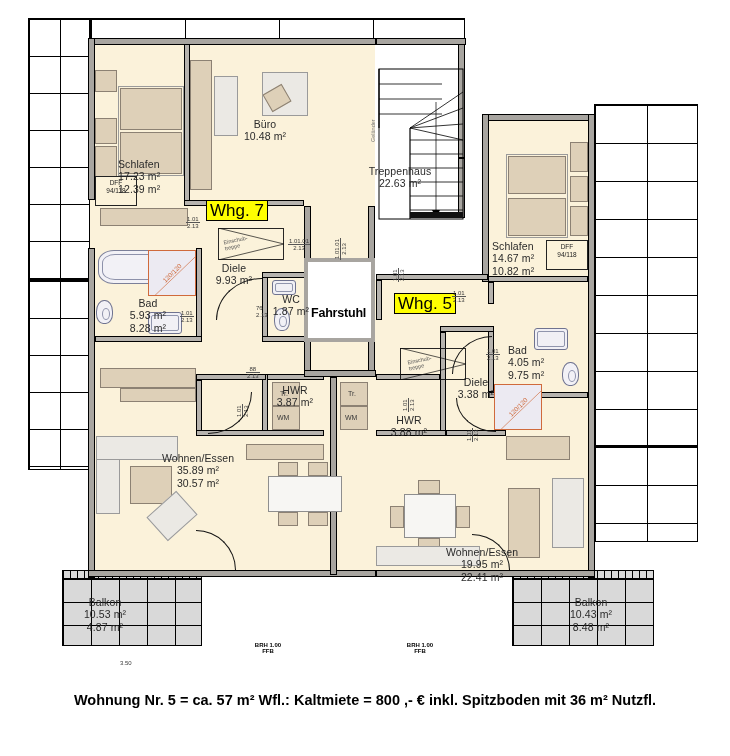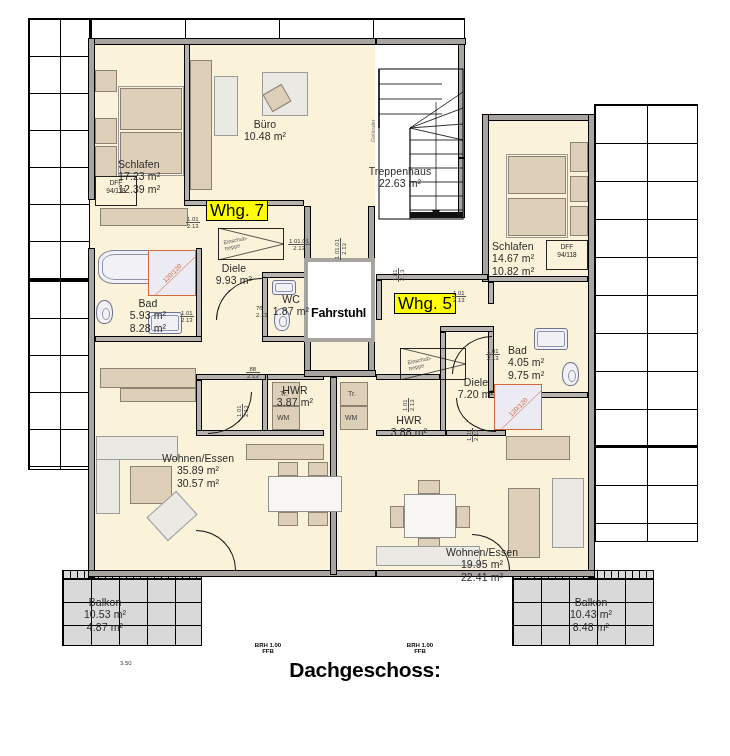--- a/index.html
+++ b/index.html
@@ -404,21 +404,21 @@
     <span class="a">9.75 m²</span>
   </div>
   <div class="dimstack" style="left:486px;top:348px;">
     <span class="top">1.01</span>
     <span class="bot">2.13</span>
   </div>
   <div class="door q-tl" style="left:452px;top:336px;width:40px;height:38px;"></div>
 
   <div class="rlabel" style="left:444px;top:376px;width:64px;">
     <span class="n">Diele</span>
-    <span class="a">7.20 m²</span>
+    <span class="a">3.38 m²</span>
   </div>
   <div class="door q-bl" style="left:456px;top:398px;width:40px;height:34px;"></div>
   <div class="dimstack" style="left:466px;top:442px;transform:rotate(-90deg);transform-origin:0 0;">
     <span class="top">1.01</span>
     <span class="bot">2.13</span>
   </div>
 
   <div class="furn" style="left:340px;top:382px;width:28px;height:24px;"></div>
   <div class="tiny" style="left:348px;top:390px;font-size:7px;">Tr.</div>
   <div class="furn" style="left:340px;top:406px;width:28px;height:24px;"></div>
@@ -464,15 +464,15 @@
 
   <div class="brh" style="left:228px;top:642px;width:80px;">
     <span>BRH 1.00</span><br>
     <span>FFB</span>
   </div>
   <div class="brh" style="left:380px;top:642px;width:80px;">
     <span>BRH 1.00</span><br>
     <span>FFB</span>
   </div>
 
-  <div class="title" style="top:658px;">Dachgeschoss:</div>
+  <div class="capline" style="top:692px;">Wohnung Nr. 5 = ca. 57 m² Wfl.: Kaltmiete = 800 ,- € inkl. Spitzboden mit 36 m² Nutzfl.</div>
 
 </div>
 
 </body></html>

